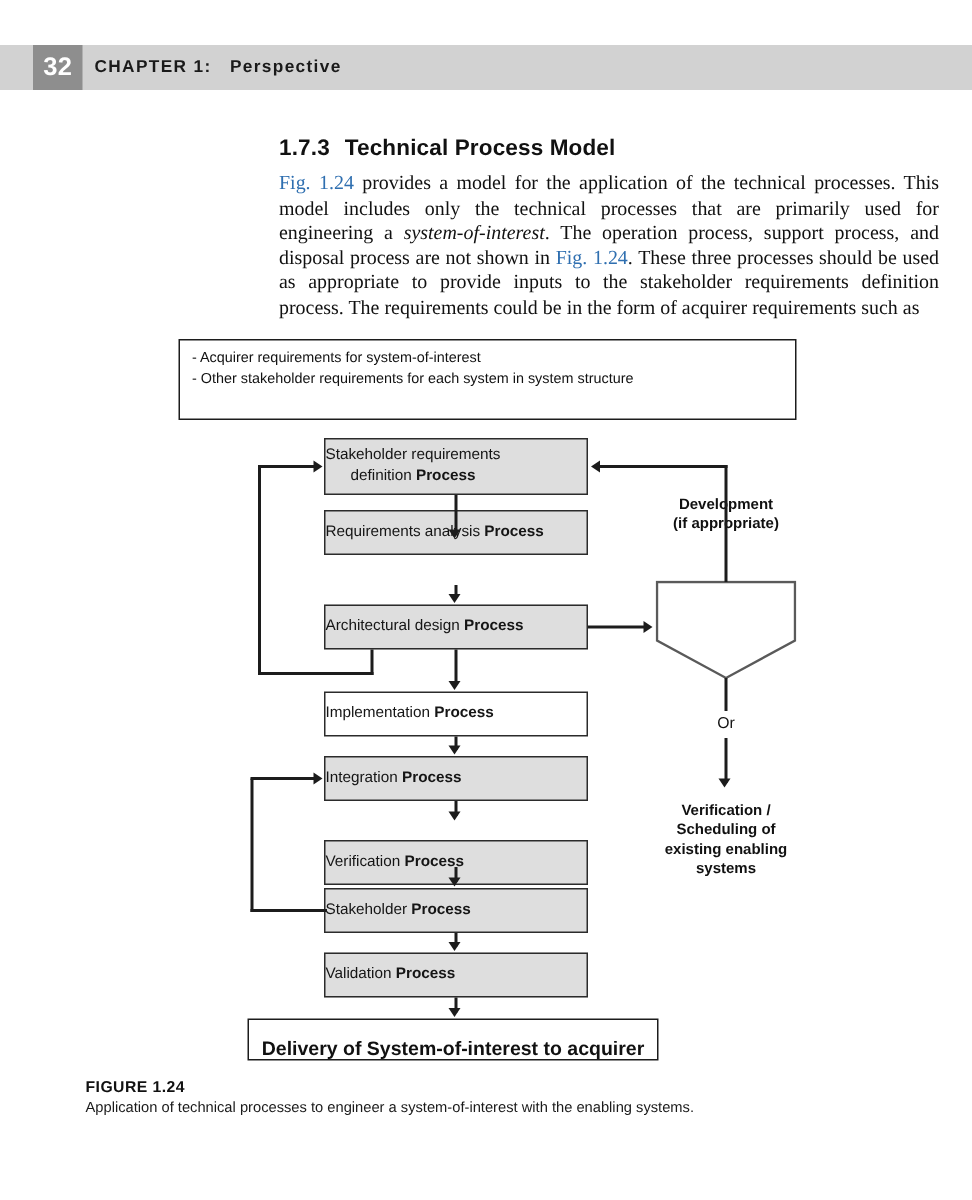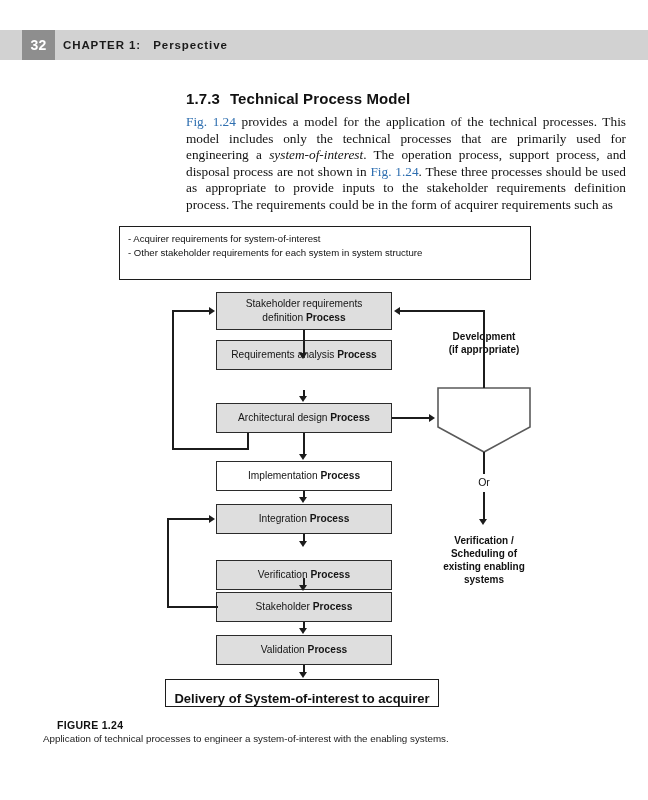--- a/index.html
+++ b/index.html
@@ -36,21 +36,21 @@
     position: absolute;
     left: 22px;
     top: 30px;
     width: 33px;
     height: 30px;
     line-height: 30px;
     text-align: center;
     color: #ffffff;
     font-family: "Liberation Sans", sans-serif;
     font-weight: bold;
-    font-size: 14px;
+    font-size: 17px;
     letter-spacing: 0.2px;
   }
   .header-title {
     position: absolute;
     left: 63px;
     top: 30px;
     height: 30px;
     line-height: 30px;
     color: #1a1a1a;
     font-family: "Liberation Sans", sans-serif;
@@ -122,21 +122,20 @@
   }
   .inputs-line { display: block; line-height: 13.5px; }
 
   
   .pbox {
     box-sizing: border-box;
     border: 1.4px solid #2b2b2b;
     background: #dedede;
     display: flex;
     align-items: center;
-    justify-content: center;
     text-align: center;
     font-family: "Liberation Sans", sans-serif;
     font-size: 10.2px;
     color: #151515;
     line-height: 14px;
   }
   .pbox.white { background: #ffffff; }
   .pbox b { font-weight: bold; }
 
   
@@ -200,21 +199,21 @@
     left: 57px;
     top: 719px;
     font-family: "Liberation Sans", sans-serif;
     font-weight: bold;
     font-size: 10.5px;
     letter-spacing: 0.3px;
     color: #111111;
   }
   .fig-caption-text {
     position: absolute;
-    left: 43px;
+    left: 57px;
     top: 733px;
     width: 520px;
     font-family: "Liberation Sans", sans-serif;
     font-size: 9.8px;
     color: #1a1a1a;
   }
 </style>
 </head>
 <body>
 

